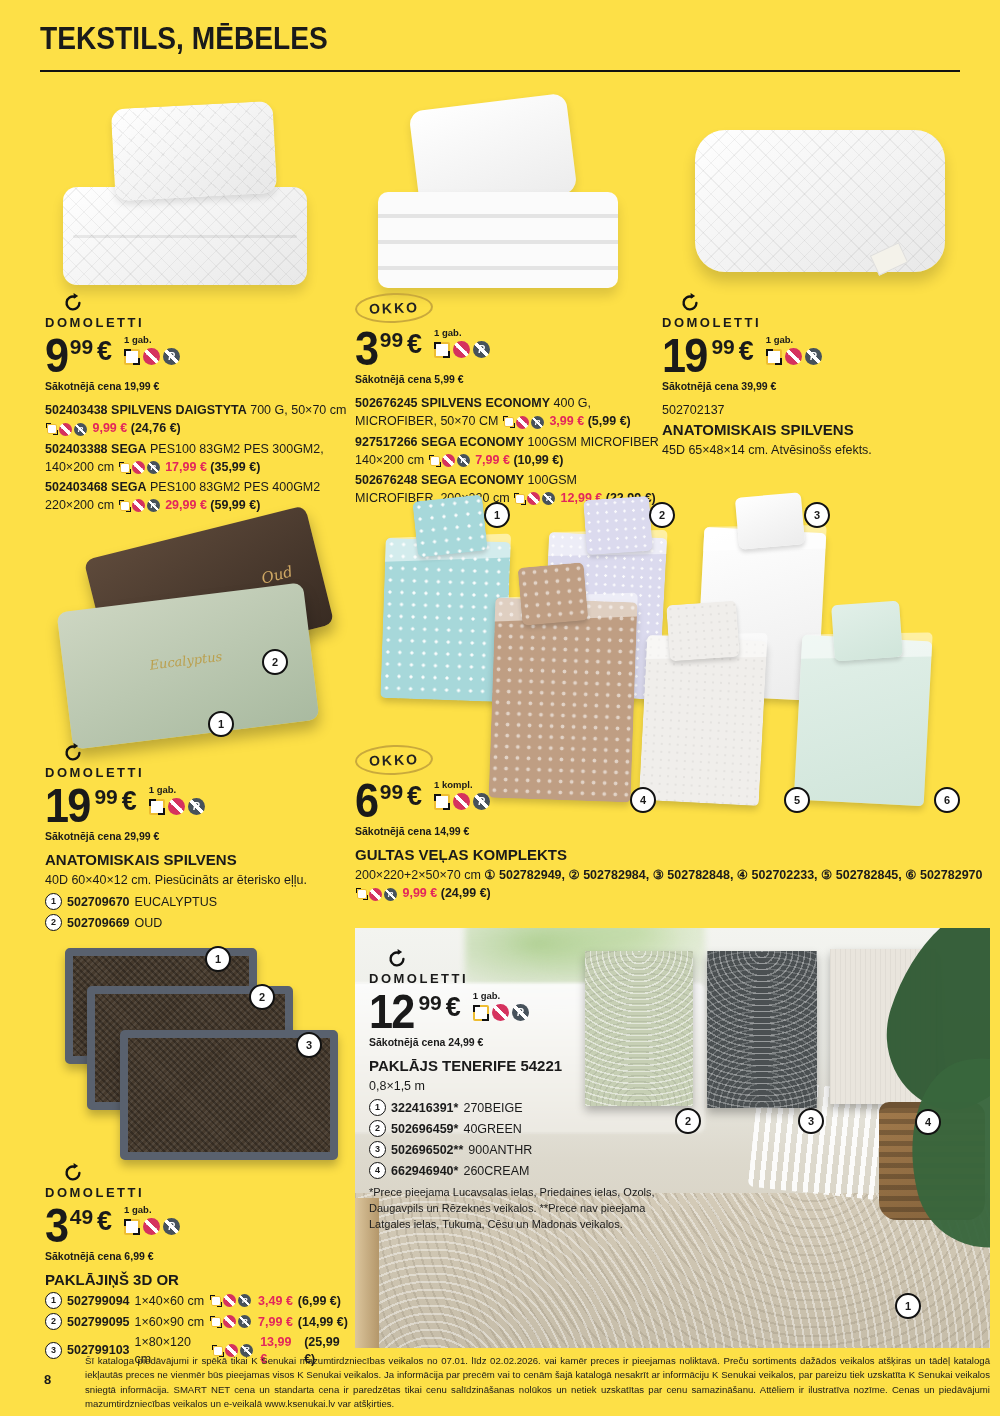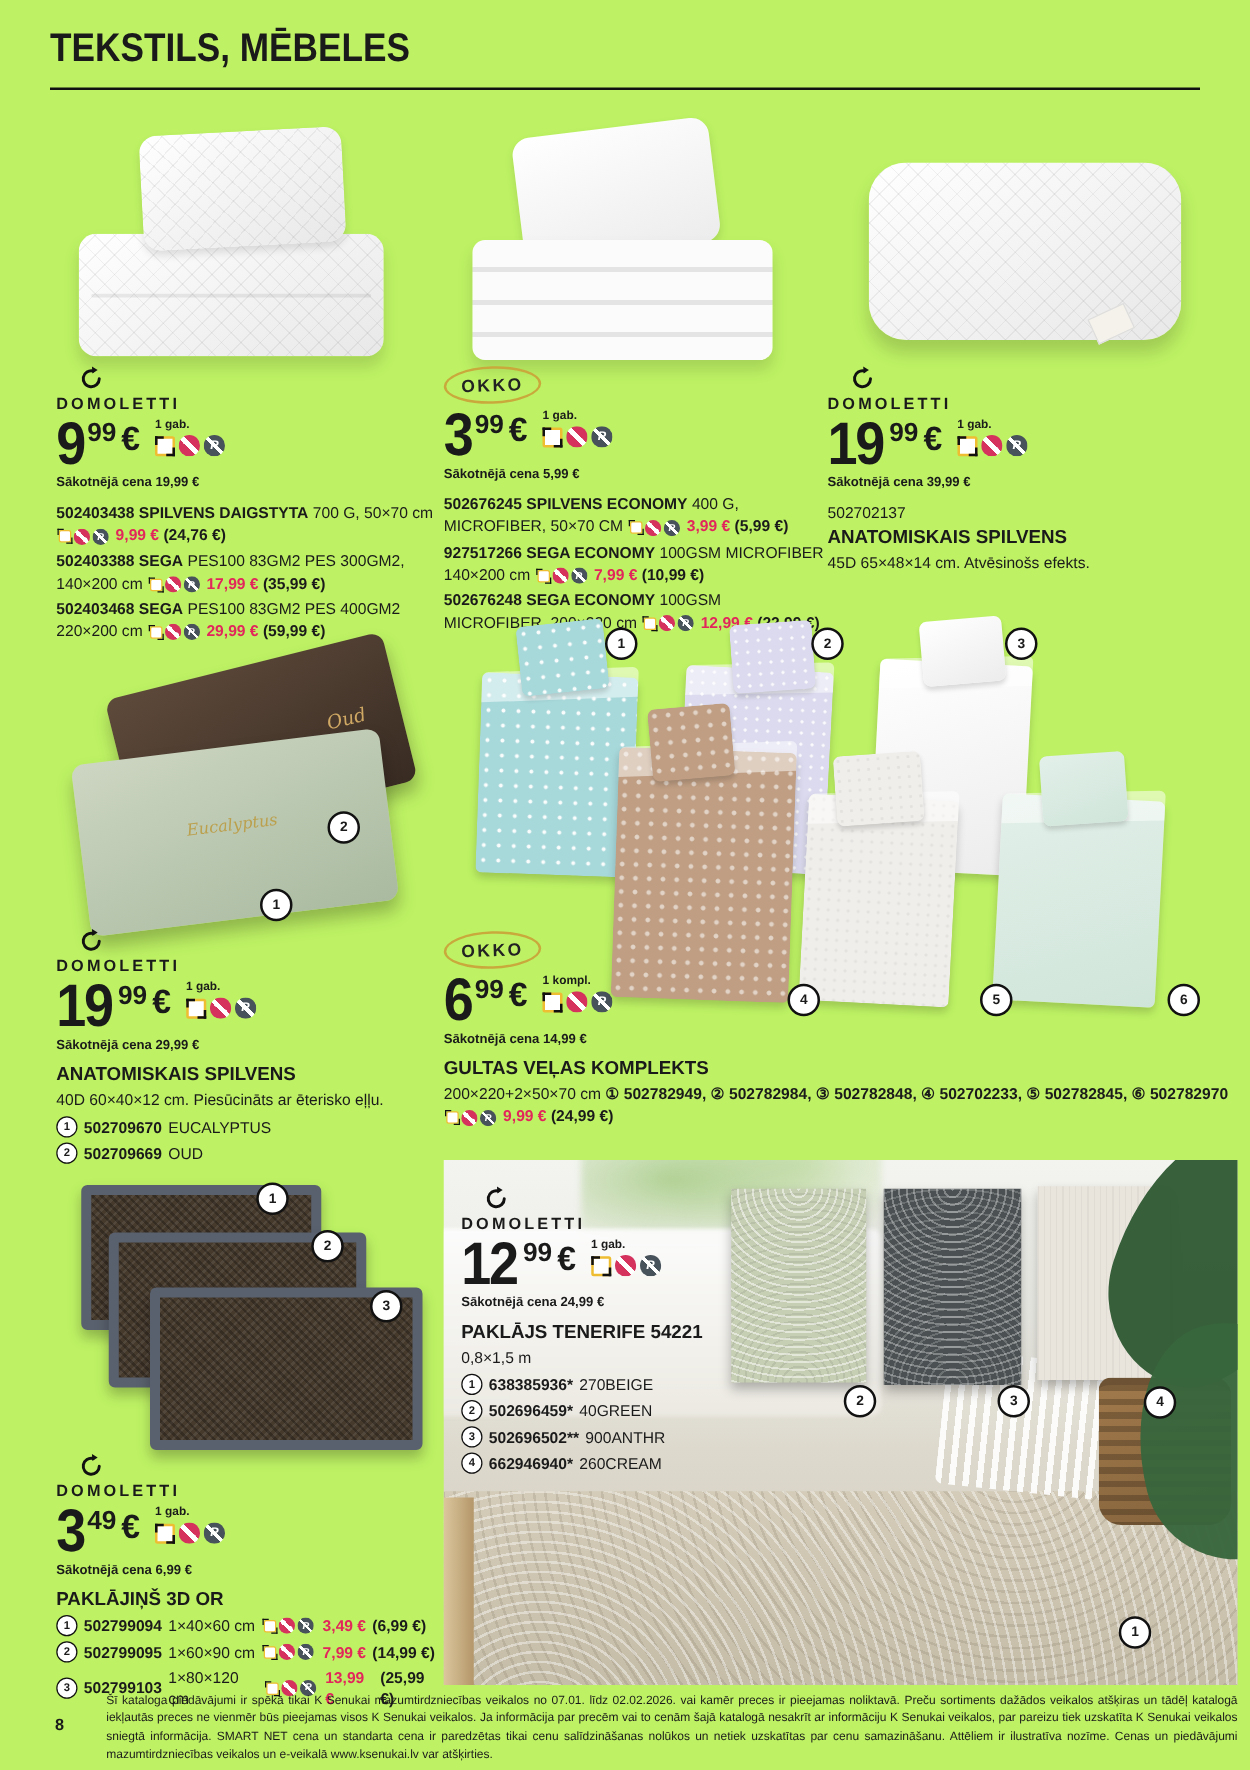--- a/index.html
+++ b/index.html
@@ -1,16 +1,16 @@
 <!DOCTYPE html>
 <html><head>
 <meta charset="utf-8">
 <style>
   html,body{margin:0;padding:0;background:#fff}
-  .page{position:relative;width:1000px;height:1416px;background:#bef264;overflow:hidden;
+  .page{position:relative;width:1000px;height:1416px;background:#fde047;overflow:hidden;
         font-family:"Liberation Sans",sans-serif;color:#1a1a1a}
 
   
   .title{position:absolute;left:40px;top:20px;font-size:32px;font-weight:800;margin:0;
          letter-spacing:0;transform:scaleX(.88);transform-origin:left;white-space:nowrap}
   .rule{position:absolute;left:40px;top:70px;width:920px;height:2px;background:#111}
 
   
   .info{position:absolute}
   .brand{margin-bottom:4px}
@@ -490,37 +490,38 @@
             <i class="ic ic-nodisc"></i>
             <i class="ic ic-points"></i>
           </span>
         </span>
       </div>
       <div class="orig">Sākotnējā cena 24,99 €</div>
       <div class="ptitle">PAKLĀJS TENERIFE 54221</div>
       <div class="desc">0,8×1,5 m</div>
       <div class="vrow">
           <span class="numc">1</span>
-          <span class="code">638385936*</span>
+          <span class="code">322416391*</span>
           <span>270BEIGE</span>
         </div>
       <div class="vrow">
           <span class="numc">2</span>
           <span class="code">502696459*</span>
           <span>40GREEN</span>
         </div>
       <div class="vrow">
           <span class="numc">3</span>
           <span class="code">502696502**</span>
           <span>900ANTHR</span>
         </div>
       <div class="vrow">
           <span class="numc">4</span>
           <span class="code">662946940*</span>
           <span>260CREAM</span>
         </div>
+      <div class="fnote">*Prece pieejama Lucavsalas ielas, Priedaines ielas, Ozols, Daugavpils un Rēzeknes veikalos. **Prece nav pieejama Latgales ielas, Tukuma, Cēsu un Madonas veikalos.</div>
     </section>
   </div>
 
   <div class="pgnum">8</div>
   <p class="legal">Šī kataloga piedāvājumi ir spēkā tikai K Senukai mazumtirdzniecības veikalos no 07.01. līdz 02.02.2026. vai kamēr preces ir pieejamas noliktavā. Preču sortiments dažādos veikalos atšķiras un tādēļ katalogā iekļautās preces ne vienmēr būs pieejamas visos K Senukai veikalos. Ja informācija par precēm vai to cenām šajā katalogā nesakrīt ar informāciju K Senukai veikalos, par pareizu tiek uzskatīta K Senukai veikalos sniegtā informācija. SMART NET cena un standarta cena ir paredzētas tikai cenu salīdzināšanas nolūkos un netiek uzskatītas par cenu samazināšanu. Attēliem ir ilustratīva nozīme. Cenas un piedāvājumi mazumtirdzniecības veikalos un e-veikalā www.ksenukai.lv var atšķirties.</p>
 
 </div>
 
 </body></html>

